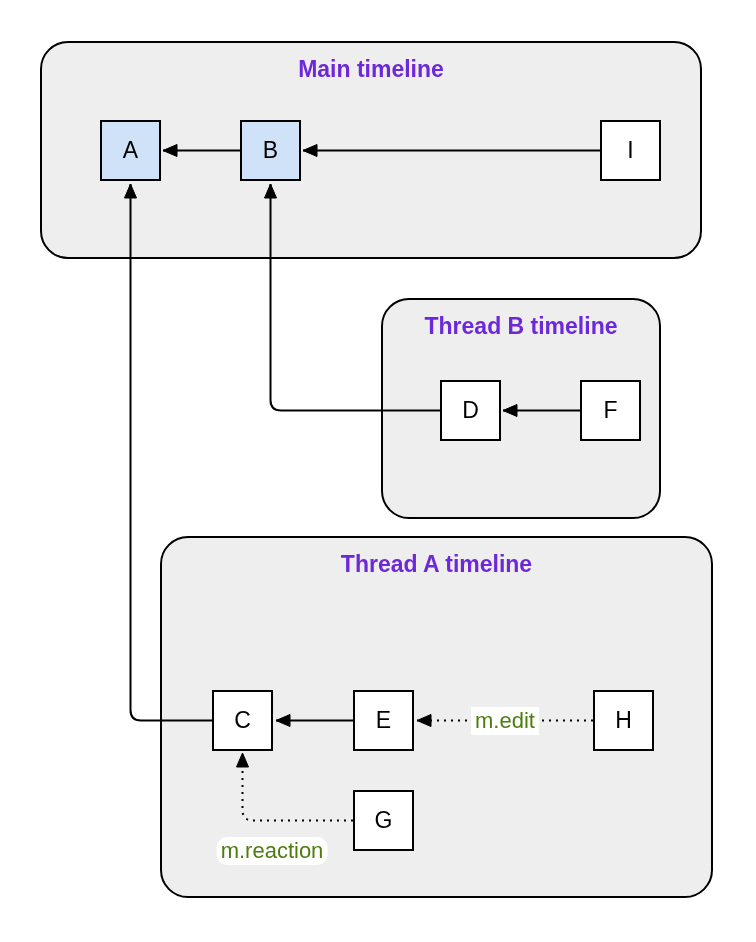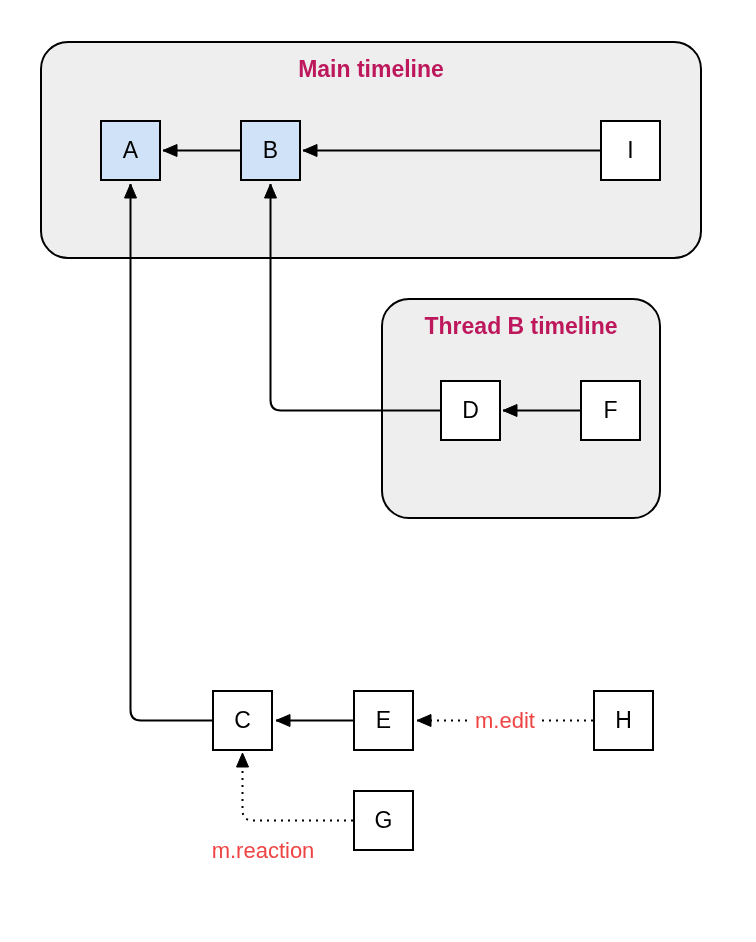--- a/index.html
+++ b/index.html
@@ -17,21 +17,21 @@
     border: 2px solid var(--container-stroke, #000000);
     border-radius: 28px;
     box-sizing: border-box;
     z-index: 1;
   }
   .container-title {
     text-align: center;
     padding-top: 13px;
     font-size: 23px;
     font-weight: bold;
-    color: #be185d;
+    color: #6d28d9;
   }
   .edges-layer {
     position: absolute;
     left: 0; top: 0;
     z-index: 2;
     pointer-events: none;
   }
   .edge {
     fill: none;
     stroke: var(--edge-color, #000000);
@@ -52,38 +52,41 @@
     color: #000000;
     z-index: 3;
   }
   .event.highlight { background: var(--event-highlight-fill, #cfe2f7); }
   .edge-label {
     position: absolute;
     transform: translate(-50%, -50%);
     background: var(--label-background, #ffffff);
     padding: 1px 4px;
     font-size: 22px;
-    color: #ef4444;
+    color: #4d7c0f;
     white-space: nowrap;
     z-index: 4;
   }
 </style>
 </head>
 <body>
 
 <div class="canvas">
 
   <div class="container" style="left:40px; top:41px; width:662px; height:218px;">
     <div class="container-title">Main timeline</div>
   </div>
 
   <div class="container" style="left:381px; top:298px; width:280px; height:221px;">
     <div class="container-title">Thread B timeline</div>
   </div>
 
+  <div class="container" style="left:160px; top:536px; width:553px; height:362px;">
+    <div class="container-title">Thread A timeline</div>
+  </div>
 
   <svg class="edges-layer" width="756" height="942" viewBox="0 0 756 942">
     <defs>
       <marker id="arrowhead" markerWidth="16" markerHeight="14" refX="15" refY="7" orient="auto" markerUnits="userSpaceOnUse">
         <path d="M1,1 L15,7 L1,13 Z" fill="#000000" stroke="#000000" stroke-linejoin="round"></path>
       </marker>
     </defs>
     <path class="edge" marker-end="url(#arrowhead)" d="M240 150.5 L163 150.5"></path>
     <path class="edge" marker-end="url(#arrowhead)" d="M600 150.5 L303 150.5"></path>
     <path class="edge" marker-end="url(#arrowhead)" d="M440 410.5 L281 410.5 Q270.5 410.5 270.5 400 L270.5 184"></path>
@@ -118,15 +121,15 @@
     <span>E</span>
   </div>
   <div class="event" style="left:593px; top:690px;">
     <span>H</span>
   </div>
   <div class="event" style="left:353px; top:790px;">
     <span>G</span>
   </div>
 
   <div class="edge-label" style="left:505px; top:721px;">m.edit</div>
-  <div class="edge-label" style="left:263px; top:851px;">m.reaction</div>
+  <div class="edge-label" style="left:272px; top:851px;border-radius:11px;">m.reaction</div>
 
 </div>
 
 </body></html>

